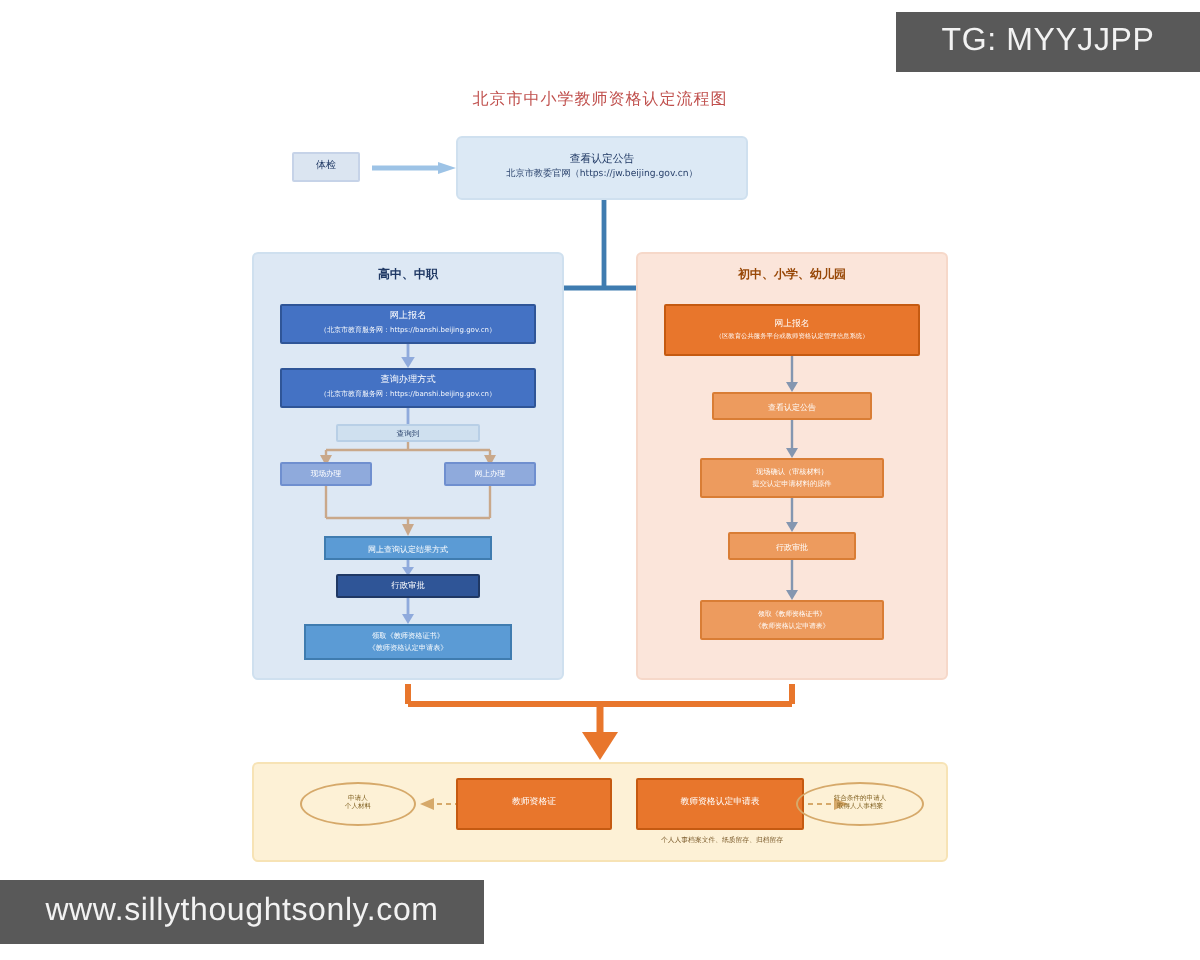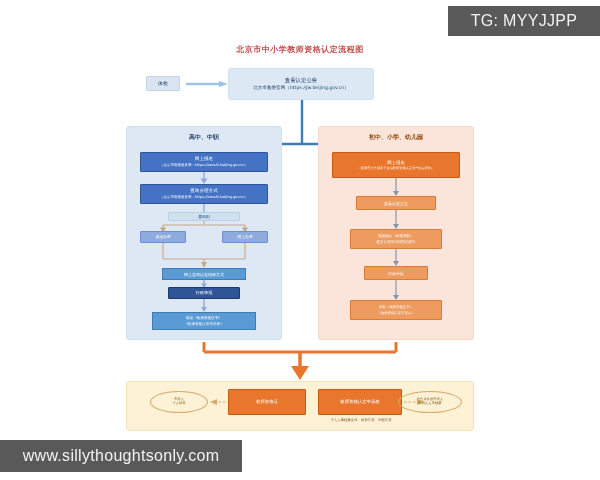--- a/index.html
+++ b/index.html
@@ -32,21 +32,21 @@
     text-align:center;
     line-height:1.25;
     color:#ffffff;
   }
   .node .l1 { font-size:4.6px; }
   .node .l2 { font-size:3.5px; opacity:.95; margin-top:1px; }
 
   
   #title {
     position:absolute; left:0; top:44px; width:600px;
-    text-align:center; font-size:8px; color:#c0504d; font-weight:bold;
+    text-align:center; font-size:8px; color:#c0504d; font-weight:normal;
     letter-spacing:.5px;
   }
 
   
   #node-checkup {
     left:146px; top:76px; width:34px; height:15px;
     background:#dbe5f1; color:#1f3864; border:1px solid #c6d3e8;
     font-size:5px; border-radius:1px;
   }
   #arrow-checkup {

